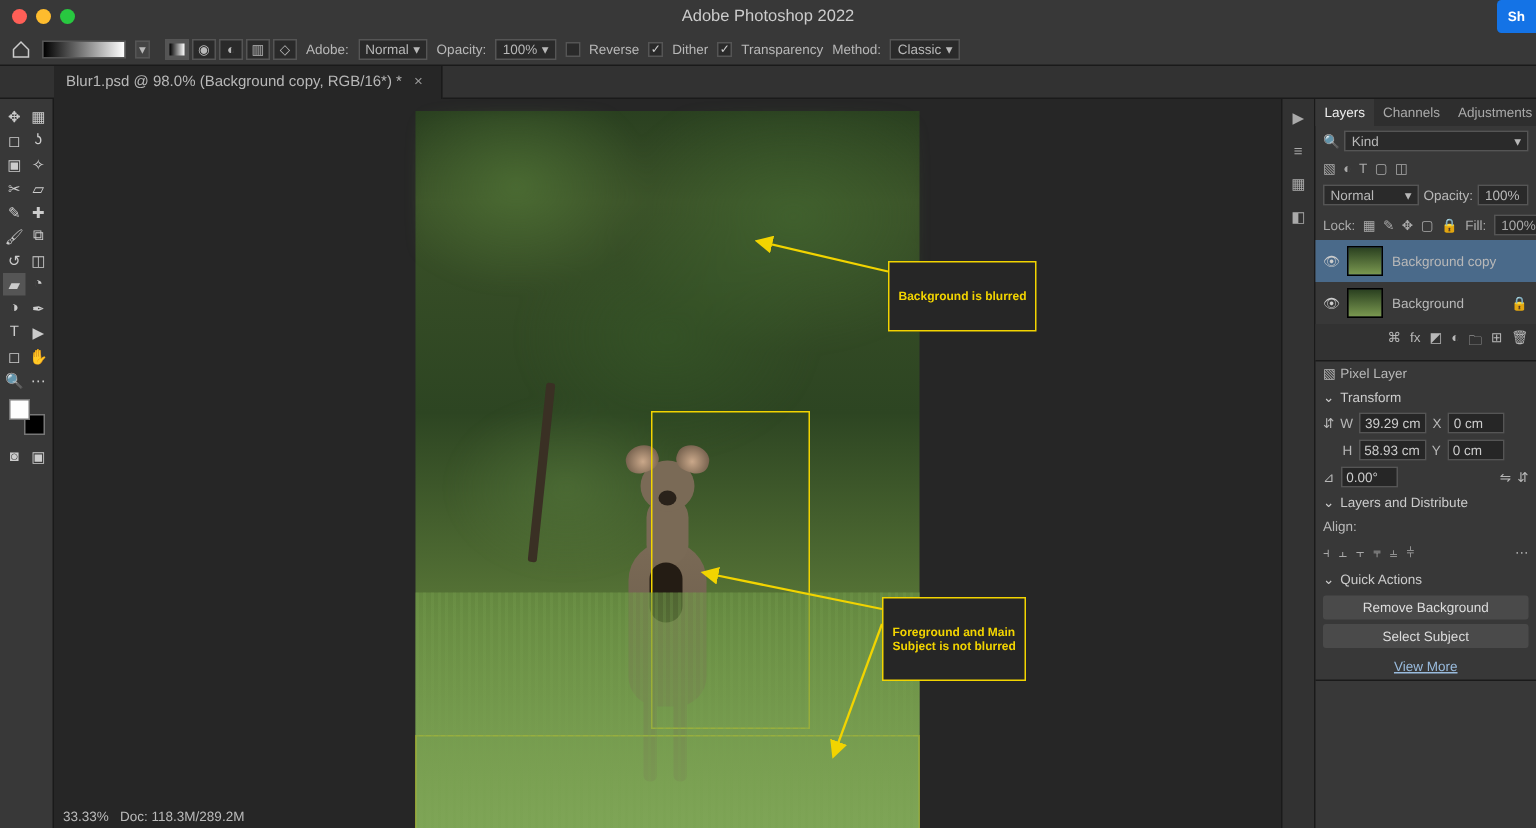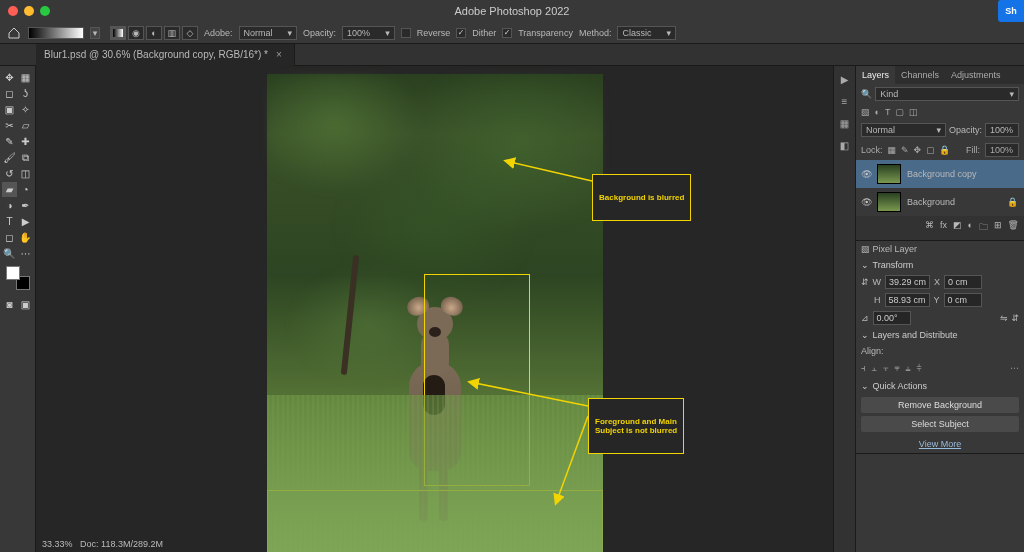--- a/index.html
+++ b/index.html
@@ -10,21 +10,21 @@
 .apptitle{position:absolute;left:50%;transform:translateX(-50%);font-size:11px;color:#ccc}
 .sharebtn{position:absolute;right:0;top:0;width:26px;height:22px;background:#1473e6;border-radius:3px 0 0 3px;display:flex;align-items:center;justify-content:center;color:#fff;font-size:9px;font-weight:600}
 
 .optbar{height:22px;background:#383838;border-bottom:1px solid #1a1a1a;display:flex;align-items:center;padding:0 6px;gap:6px;font-size:9px}
 .optbar .home{width:16px;height:14px;display:flex;align-items:center;justify-content:center}
 .grad{width:56px;height:12px;background:linear-gradient(90deg,#000,#fff);border:1px solid #555}
 .gradpick{width:10px;height:12px;background:#444;border:1px solid #555;display:flex;align-items:center;justify-content:center}
 .gradmodes{display:flex;gap:2px;margin-left:4px}
 .gradmode{width:16px;height:14px;background:#2a2a2a;border:1px solid #555;display:flex;align-items:center;justify-content:center}
 .gradmode.sel{background:#555}
-.sel1{display:flex;align-items:center;background:#2a2a2a;border:1px solid #555;padding:1px 4px;gap:15px}
+.sel1{display:flex;align-items:center;background:#2a2a2a;border:1px solid #555;padding:1px 4px;gap:3px}
 .chk{width:10px;height:10px;border:1px solid #555;display:inline-flex;align-items:center;justify-content:center;background:#2a2a2a}
 .chk.on::before{content:"✓";font-size:8px;color:#ccc}
 .lbl{color:#b8b8b8}
 
 .tabbar{height:22px;background:#323232;display:flex;align-items:center;border-bottom:1px solid #1a1a1a}
 .tabspacer{width:36px}
 .tab{padding:0 12px 0 8px;height:22px;background:#262626;display:flex;align-items:center;font-size:10px;position:relative;border-right:1px solid #1a1a1a}
 .tab .x{margin-left:8px;color:#999}
 
 .workspace{display:flex;height:calc(100% - 66px)}
@@ -64,21 +64,21 @@
 .leg.l{left:32px}.leg.r{left:52px}
 
 .ybox{position:absolute;border:1.5px solid #f2d400;pointer-events:none}
 .ylabel{position:absolute;border:1.5px solid #f2d400;background:#262626;padding:18px 6px;font-size:8px;color:#f2d400;font-weight:700;white-space:nowrap}
 .yline{stroke:#f2d400;stroke-width:1.5;fill:none;marker-start:url(#arrow)}
 .statusbar{position:absolute;left:0;bottom:0;height:14px;padding:1px 6px;font-size:9px;color:#bbb;background:#262626}
 
 .rightgutter{width:22px;background:#323232;border-left:1px solid #1a1a1a;display:flex;flex-direction:column;align-items:center;gap:8px;padding:6px 0}
 .ricon{width:14px;height:14px;color:#aaa;display:flex;align-items:center;justify-content:center}
 
-.rpanels{width:169px;background:#383838;border-left:1px solid #1a1a1a;display:flex;flex-direction:column;font-size:9px}
+.rpanels{width:148px;background:#383838;border-left:1px solid #1a1a1a;display:flex;flex-direction:column;font-size:9px}
 .panel{border-bottom:1px solid #1a1a1a}
 .ptabs{display:flex;background:#2e2e2e}
 .ptab{padding:4px 6px;color:#aaa}
 .ptab.act{background:#383838;color:#eee}
 .prow{display:flex;align-items:center;gap:3px;padding:3px 5px}
 .prow .sel1{flex:1;justify-content:space-between}
 .ityp{display:flex;gap:5px;padding:3px 5px;color:#aaa}
 .layer{display:flex;align-items:center;gap:6px;padding:4px 5px}
 .layer.sel{background:#4a6a8a}
 .eye{width:10px;color:#ccc}
@@ -152,21 +152,21 @@
   <span class="lbl">Method:</span>
   <div class="sel1">
       <span>Classic</span>
       <span>▾</span>
     </div>
 </div>
 
 <div class="tabbar">
   <div class="tabspacer"></div>
   <div class="tab">
-    <span>Blur1.psd @ 30.6% (Background copy, RGB/16*) *</span>
+    <span>Blur1.psd @ 98.0% (Background copy, RGB/16*) *</span>
     <span class="x">×</span>
   </div>
 </div>
 
 <div class="workspace">
 
   <div class="tools">
     <div class="trow">
         <div class="tool">✥</div>
         <div class="tool">▦</div>

